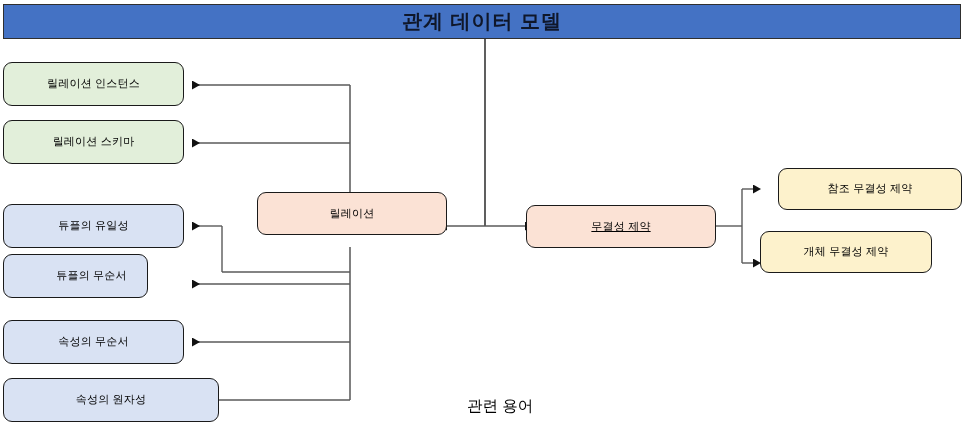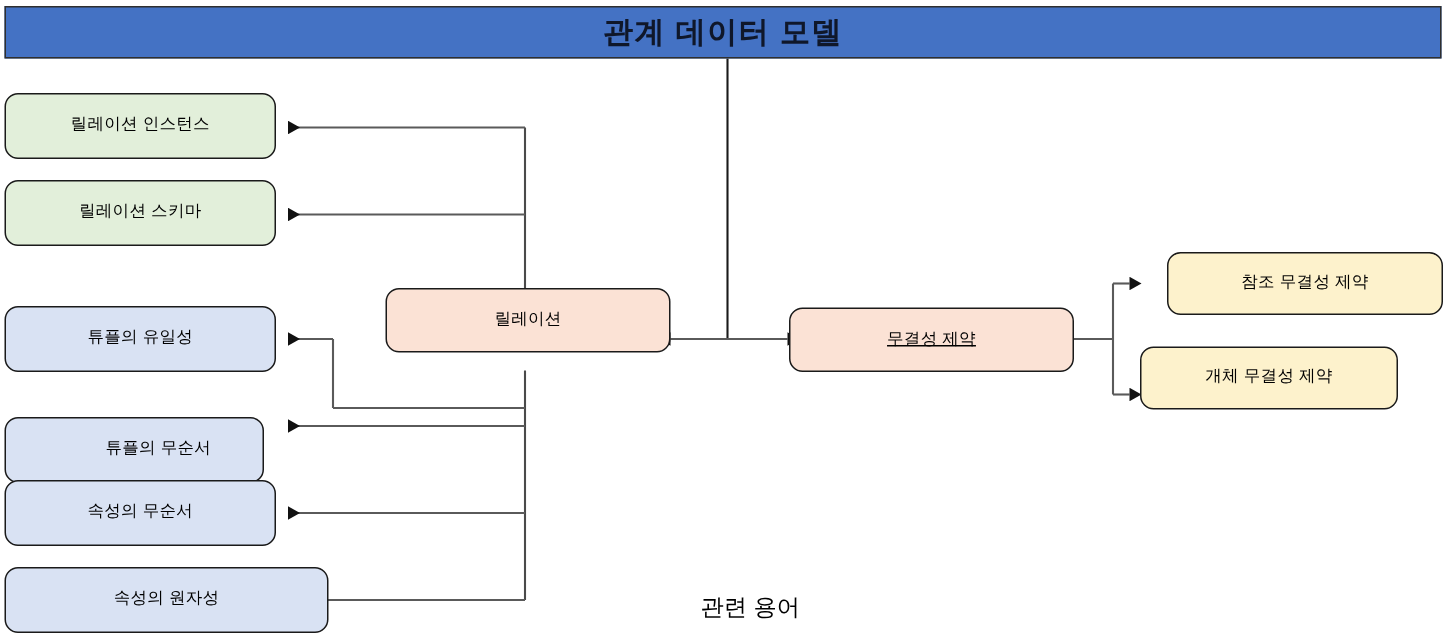--- a/index.html
+++ b/index.html
@@ -122,21 +122,21 @@
   </div>
 
   <div class="node n-green" style="left:3px; top:120px; width:181px; height:44px;">
     <span>릴레이션 스키마</span>
   </div>
 
   <div class="node n-blue" style="left:3px; top:204px; width:181px; height:44px;">
     <span>튜플의 유일성</span>
   </div>
 
-  <div class="node n-blue" style="left:3px; top:278px; width:173px; height:44px;padding-left:32px;">
+  <div class="node n-blue" style="left:3px; top:254px; width:145px; height:44px;padding-left:32px;">
     <span>튜플의 무순서</span>
   </div>
 
   <div class="node n-blue" style="left:3px; top:320px; width:181px; height:44px;">
     <span>속성의 무순서</span>
   </div>
 
   <div class="node n-blue" style="left:3px; top:378px; width:216px; height:44px;">
     <span>속성의 원자성</span>
   </div>

